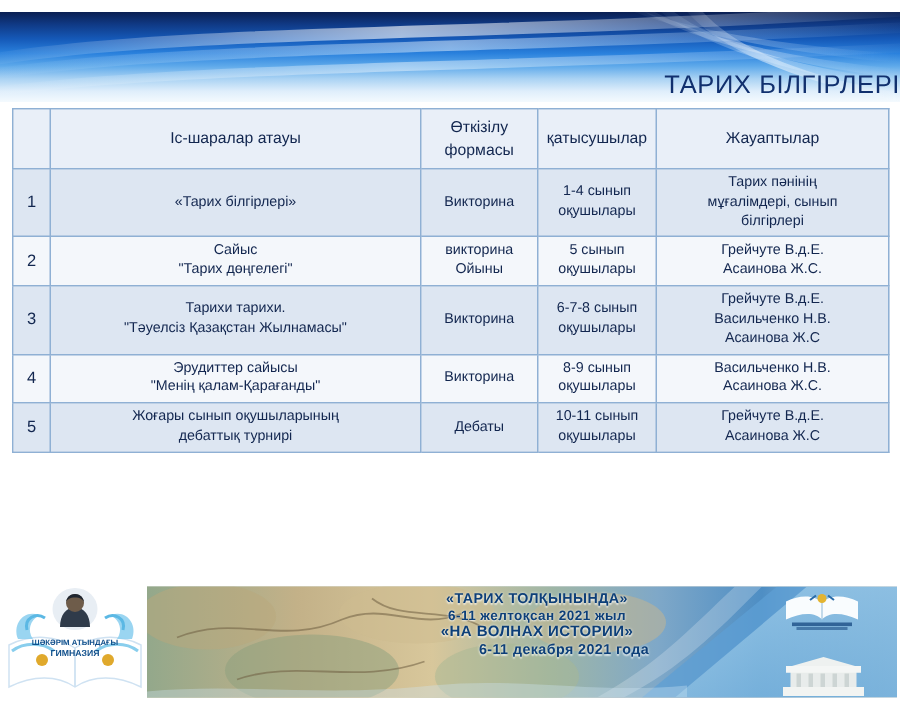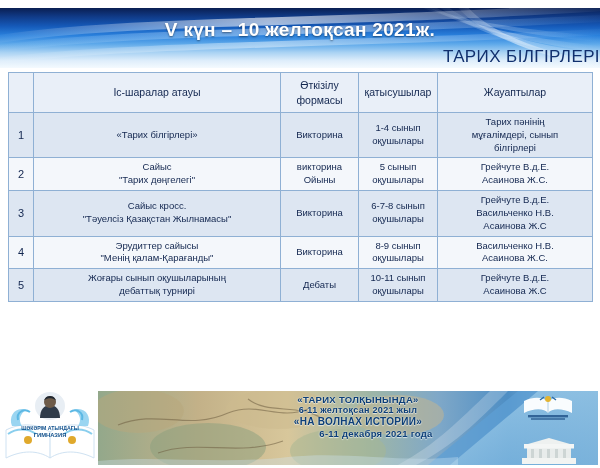--- a/index.html
+++ b/index.html
@@ -189,21 +189,20 @@
           <path d="M-20,52 C130,32 300,36 620,20 L620,26 C300,42 130,38 -20,58 Z" fill="url(#stk)" opacity=".7"></path>
         </g>
         <g opacity=".85">
           <path d="M600,60 C520,44 470,20 452,-8 L462,-8 C482,20 528,42 600,54 Z" fill="url(#stk)"></path>
           <path d="M600,52 C505,38 452,14 432,-8 L440,-8 C462,14 512,34 600,46 Z" fill="url(#stk2)"></path>
           <path d="M600,44 C500,32 440,10 418,-8 L424,-8 C448,10 500,28 600,38 Z" fill="url(#stk)" opacity=".6"></path>
           <path d="M600,34 C492,24 430,6 406,-8 L412,-8 C438,6 492,20 600,28 Z" fill="url(#stk2)" opacity=".6"></path>
         </g>
       </svg>
     </div>
-    <div class="banner-title">V күн – 10 желтоқсан  2021ж.</div>
     <div class="banner-subtitle">ТАРИХ БІЛГІРЛЕРІ</div>
   </div>
 
   <table class="sched-table">
     <colgroup>
       <col class="col-num">
         <col class="col-name">
         <col class="col-form">
       <col class="col-part">
         <col class="col-resp">
@@ -256,21 +255,21 @@
         </td>
         <td>
           <span>Грейчуте В.д.Е.</span><br>
           <span>Асаинова Ж.С.</span>
         </td>
       </tr>
 
       <tr class="alt">
         <td class="cell-num">3</td>
         <td>
-          <span>Сайыс кросс.</span><br>
+          <span>Тарихи тарихи.</span><br>
           <span>"Тәуелсіз Қазақстан Жылнамасы"</span>
         </td>
         <td>
           <span>Викторина</span>
         </td>
         <td>
           <span>6-7-8 сынып</span><br>
           <span>оқушылары</span>
         </td>
         <td>

